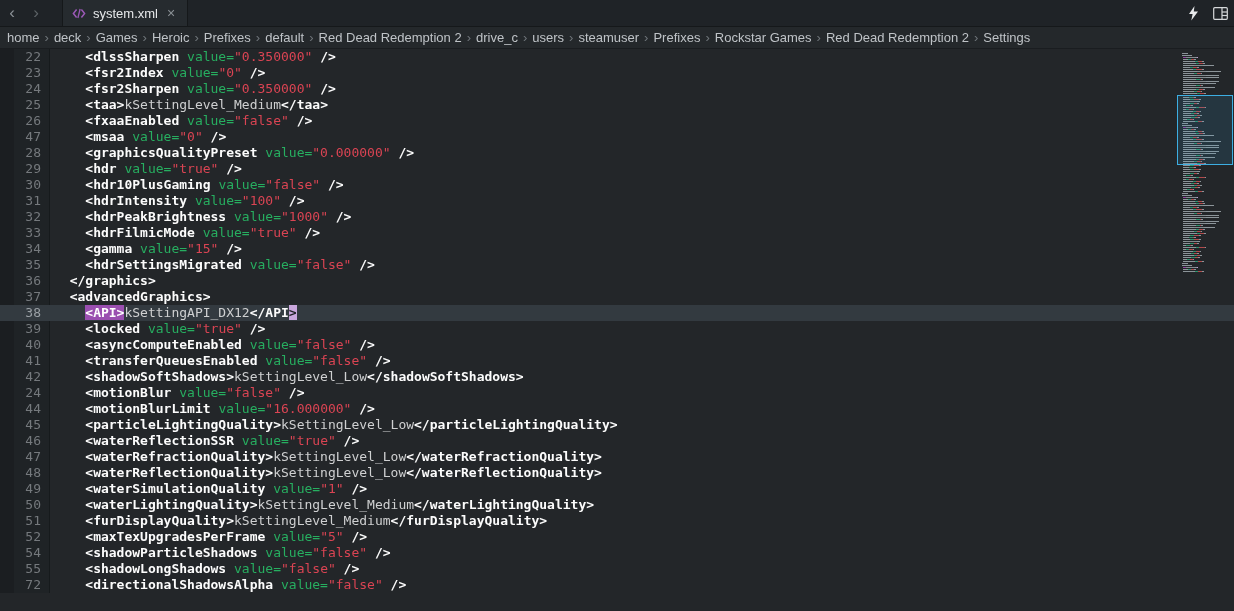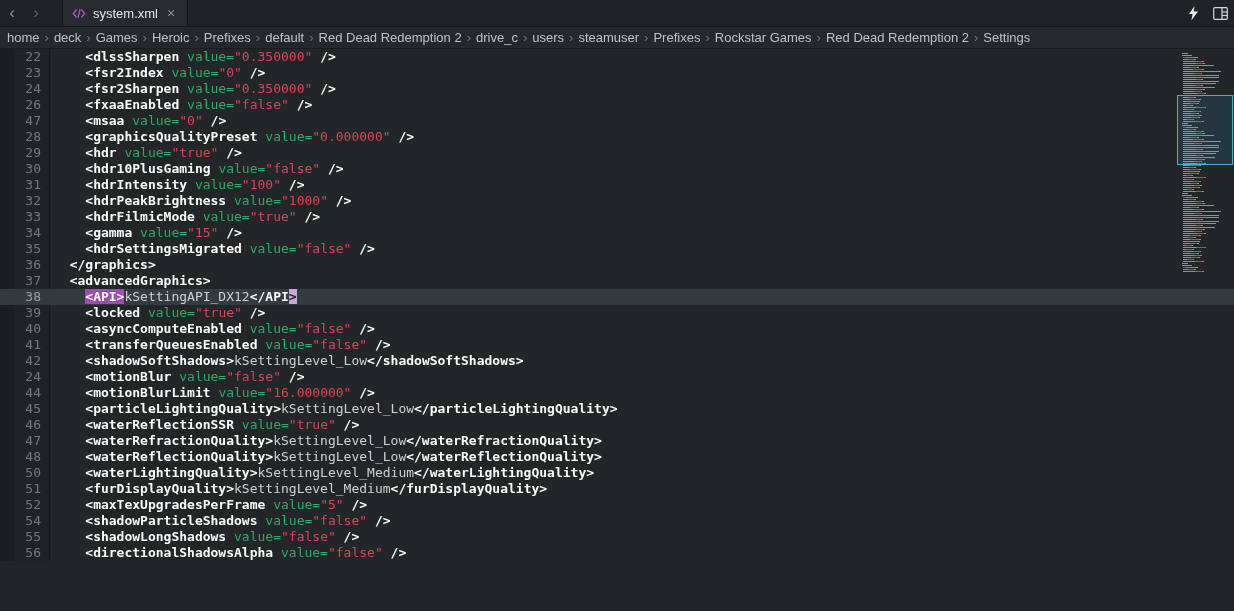--- a/index.html
+++ b/index.html
@@ -117,20 +117,21 @@
     <span class="crumb">Red Dead Redemption 2</span>
     <span class="crumb-sep">›</span>
     <span class="crumb">Settings</span>
   </div>
 
 <div class="editor">
   <div>
       <div class="code-line"><span class="mark-strip"></span><span class="line-num">22</span><span class="line-code">    <span class="tok-tag">&lt;dlssSharpen </span><span class="tok-attr">value=</span><span class="tok-str">"0.350000"</span><span class="tok-tag"> /&gt;</span></span></div>
       <div class="code-line"><span class="mark-strip"></span><span class="line-num">23</span><span class="line-code">    <span class="tok-tag">&lt;fsr2Index </span><span class="tok-attr">value=</span><span class="tok-str">"0"</span><span class="tok-tag"> /&gt;</span></span></div>
       <div class="code-line"><span class="mark-strip"></span><span class="line-num">24</span><span class="line-code">    <span class="tok-tag">&lt;fsr2Sharpen </span><span class="tok-attr">value=</span><span class="tok-str">"0.350000"</span><span class="tok-tag"> /&gt;</span></span></div>
+      <div class="code-line"><span class="mark-strip"></span><span class="line-num">25</span><span class="line-code">    <span class="tok-tag">&lt;taa&gt;</span><span class="tok-text">kSettingLevel_Medium</span><span class="tok-tag">&lt;/taa&gt;</span></span></div>
       <div class="code-line"><span class="mark-strip"></span><span class="line-num">26</span><span class="line-code">    <span class="tok-tag">&lt;fxaaEnabled </span><span class="tok-attr">value=</span><span class="tok-str">"false"</span><span class="tok-tag"> /&gt;</span></span></div>
       <div class="code-line"><span class="mark-strip"></span><span class="line-num">47</span><span class="line-code">    <span class="tok-tag">&lt;msaa </span><span class="tok-attr">value=</span><span class="tok-str">"0"</span><span class="tok-tag"> /&gt;</span></span></div>
       <div class="code-line"><span class="mark-strip"></span><span class="line-num">28</span><span class="line-code">    <span class="tok-tag">&lt;graphicsQualityPreset </span><span class="tok-attr">value=</span><span class="tok-str">"0.000000"</span><span class="tok-tag"> /&gt;</span></span></div>
       <div class="code-line"><span class="mark-strip"></span><span class="line-num">29</span><span class="line-code">    <span class="tok-tag">&lt;hdr </span><span class="tok-attr">value=</span><span class="tok-str">"true"</span><span class="tok-tag"> /&gt;</span></span></div>
       <div class="code-line"><span class="mark-strip"></span><span class="line-num">30</span><span class="line-code">    <span class="tok-tag">&lt;hdr10PlusGaming </span><span class="tok-attr">value=</span><span class="tok-str">"false"</span><span class="tok-tag"> /&gt;</span></span></div>
       <div class="code-line"><span class="mark-strip"></span><span class="line-num">31</span><span class="line-code">    <span class="tok-tag">&lt;hdrIntensity </span><span class="tok-attr">value=</span><span class="tok-str">"100"</span><span class="tok-tag"> /&gt;</span></span></div>
       <div class="code-line"><span class="mark-strip"></span><span class="line-num">32</span><span class="line-code">    <span class="tok-tag">&lt;hdrPeakBrightness </span><span class="tok-attr">value=</span><span class="tok-str">"1000"</span><span class="tok-tag"> /&gt;</span></span></div>
       <div class="code-line"><span class="mark-strip"></span><span class="line-num">33</span><span class="line-code">    <span class="tok-tag">&lt;hdrFilmicMode </span><span class="tok-attr">value=</span><span class="tok-str">"true"</span><span class="tok-tag"> /&gt;</span></span></div>
       <div class="code-line"><span class="mark-strip"></span><span class="line-num">34</span><span class="line-code">    <span class="tok-tag">&lt;gamma </span><span class="tok-attr">value=</span><span class="tok-str">"15"</span><span class="tok-tag"> /&gt;</span></span></div>
       <div class="code-line"><span class="mark-strip"></span><span class="line-num">35</span><span class="line-code">    <span class="tok-tag">&lt;hdrSettingsMigrated </span><span class="tok-attr">value=</span><span class="tok-str">"false"</span><span class="tok-tag"> /&gt;</span></span></div>
@@ -140,26 +141,27 @@
       <div class="code-line"><span class="mark-strip"></span><span class="line-num">39</span><span class="line-code">    <span class="tok-tag">&lt;locked </span><span class="tok-attr">value=</span><span class="tok-str">"true"</span><span class="tok-tag"> /&gt;</span></span></div>
       <div class="code-line"><span class="mark-strip"></span><span class="line-num">40</span><span class="line-code">    <span class="tok-tag">&lt;asyncComputeEnabled </span><span class="tok-attr">value=</span><span class="tok-str">"false"</span><span class="tok-tag"> /&gt;</span></span></div>
       <div class="code-line"><span class="mark-strip"></span><span class="line-num">41</span><span class="line-code">    <span class="tok-tag">&lt;transferQueuesEnabled </span><span class="tok-attr">value=</span><span class="tok-str">"false"</span><span class="tok-tag"> /&gt;</span></span></div>
       <div class="code-line"><span class="mark-strip"></span><span class="line-num">42</span><span class="line-code">    <span class="tok-tag">&lt;shadowSoftShadows&gt;</span><span class="tok-text">kSettingLevel_Low</span><span class="tok-tag">&lt;/shadowSoftShadows&gt;</span></span></div>
       <div class="code-line"><span class="mark-strip"></span><span class="line-num">24</span><span class="line-code">    <span class="tok-tag">&lt;motionBlur </span><span class="tok-attr">value=</span><span class="tok-str">"false"</span><span class="tok-tag"> /&gt;</span></span></div>
       <div class="code-line"><span class="mark-strip"></span><span class="line-num">44</span><span class="line-code">    <span class="tok-tag">&lt;motionBlurLimit </span><span class="tok-attr">value=</span><span class="tok-str">"16.000000"</span><span class="tok-tag"> /&gt;</span></span></div>
       <div class="code-line"><span class="mark-strip"></span><span class="line-num">45</span><span class="line-code">    <span class="tok-tag">&lt;particleLightingQuality&gt;</span><span class="tok-text">kSettingLevel_Low</span><span class="tok-tag">&lt;/particleLightingQuality&gt;</span></span></div>
       <div class="code-line"><span class="mark-strip"></span><span class="line-num">46</span><span class="line-code">    <span class="tok-tag">&lt;waterReflectionSSR </span><span class="tok-attr">value=</span><span class="tok-str">"true"</span><span class="tok-tag"> /&gt;</span></span></div>
       <div class="code-line"><span class="mark-strip"></span><span class="line-num">47</span><span class="line-code">    <span class="tok-tag">&lt;waterRefractionQuality&gt;</span><span class="tok-text">kSettingLevel_Low</span><span class="tok-tag">&lt;/waterRefractionQuality&gt;</span></span></div>
       <div class="code-line"><span class="mark-strip"></span><span class="line-num">48</span><span class="line-code">    <span class="tok-tag">&lt;waterReflectionQuality&gt;</span><span class="tok-text">kSettingLevel_Low</span><span class="tok-tag">&lt;/waterReflectionQuality&gt;</span></span></div>
+      <div class="code-line"><span class="mark-strip"></span><span class="line-num">49</span><span class="line-code">    <span class="tok-tag">&lt;waterSimulationQuality </span><span class="tok-attr">value=</span><span class="tok-str">"1"</span><span class="tok-tag"> /&gt;</span></span></div>
       <div class="code-line"><span class="mark-strip"></span><span class="line-num">50</span><span class="line-code">    <span class="tok-tag">&lt;waterLightingQuality&gt;</span><span class="tok-text">kSettingLevel_Medium</span><span class="tok-tag">&lt;/waterLightingQuality&gt;</span></span></div>
       <div class="code-line"><span class="mark-strip"></span><span class="line-num">51</span><span class="line-code">    <span class="tok-tag">&lt;furDisplayQuality&gt;</span><span class="tok-text">kSettingLevel_Medium</span><span class="tok-tag">&lt;/furDisplayQuality&gt;</span></span></div>
       <div class="code-line"><span class="mark-strip"></span><span class="line-num">52</span><span class="line-code">    <span class="tok-tag">&lt;maxTexUpgradesPerFrame </span><span class="tok-attr">value=</span><span class="tok-str">"5"</span><span class="tok-tag"> /&gt;</span></span></div>
       <div class="code-line"><span class="mark-strip"></span><span class="line-num">54</span><span class="line-code">    <span class="tok-tag">&lt;shadowParticleShadows </span><span class="tok-attr">value=</span><span class="tok-str">"false"</span><span class="tok-tag"> /&gt;</span></span></div>
       <div class="code-line"><span class="mark-strip"></span><span class="line-num">55</span><span class="line-code">    <span class="tok-tag">&lt;shadowLongShadows </span><span class="tok-attr">value=</span><span class="tok-str">"false"</span><span class="tok-tag"> /&gt;</span></span></div>
-      <div class="code-line"><span class="mark-strip"></span><span class="line-num">56</span><span class="line-code">    <span class="tok-tag">&lt;directionalShadowsAlpha </span><span class="tok-attr">value=</span><span class="tok-str">"false"</span><span class="tok-tag"> /&gt;</span></span></div>
+      <div class="code-line"><span class="mark-strip"></span><span class="line-num">72</span><span class="line-code">    <span class="tok-tag">&lt;directionalShadowsAlpha </span><span class="tok-attr">value=</span><span class="tok-str">"false"</span><span class="tok-tag"> /&gt;</span></span></div>
     </div>
   <div class="minimap">
     <div>
         <div class="mm-row" style="padding-left: 1.1px;">
           <span class="mm-seg" style="width: 6.05px; background: rgb(152, 160, 166);"></span>
         </div>
         <div class="mm-row" style="padding-left: 1.1px;">
           <span class="mm-seg" style="width: 9.9px; background: rgb(152, 160, 166);"></span>
         </div>
         <div class="mm-row" style="padding-left: 2.2px;">

